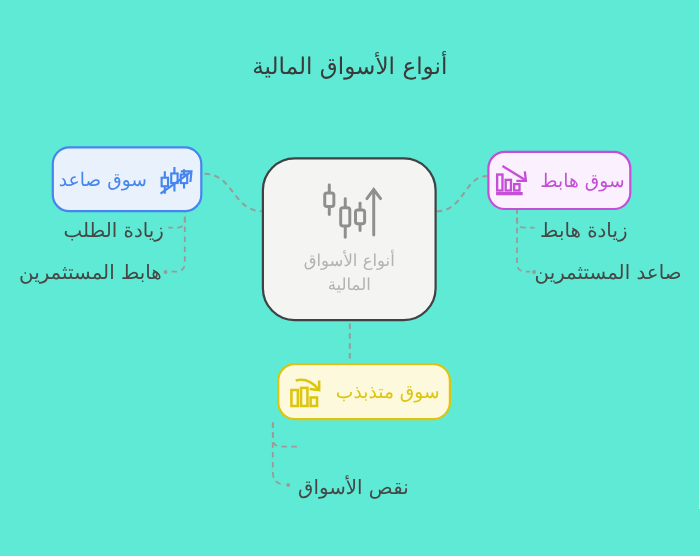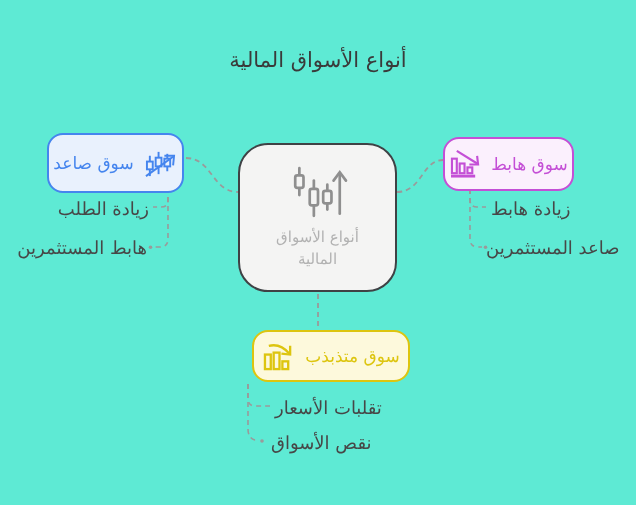--- a/index.html
+++ b/index.html
@@ -123,16 +123,15 @@
       </svg>
     </span>
   </div>
 
   <div class="leaf" style="right:487px;top:198px">زيادة الطلب</div>
   <div class="leaf" style="right:489px;top:237px">هابط المستثمرين</div>
 
   <div class="leaf" style="left:491px;top:198px">زيادة هابط</div>
   <div class="leaf" style="left:486px;top:237px">صاعد المستثمرين</div>
 
-  <div class="leaf" style="left:275px;top:397px">تقلبات الأسعار</div>
   <div class="leaf" style="left:271px;top:432px">نقص الأسواق</div>
 
 </div>
 
 </body></html>

